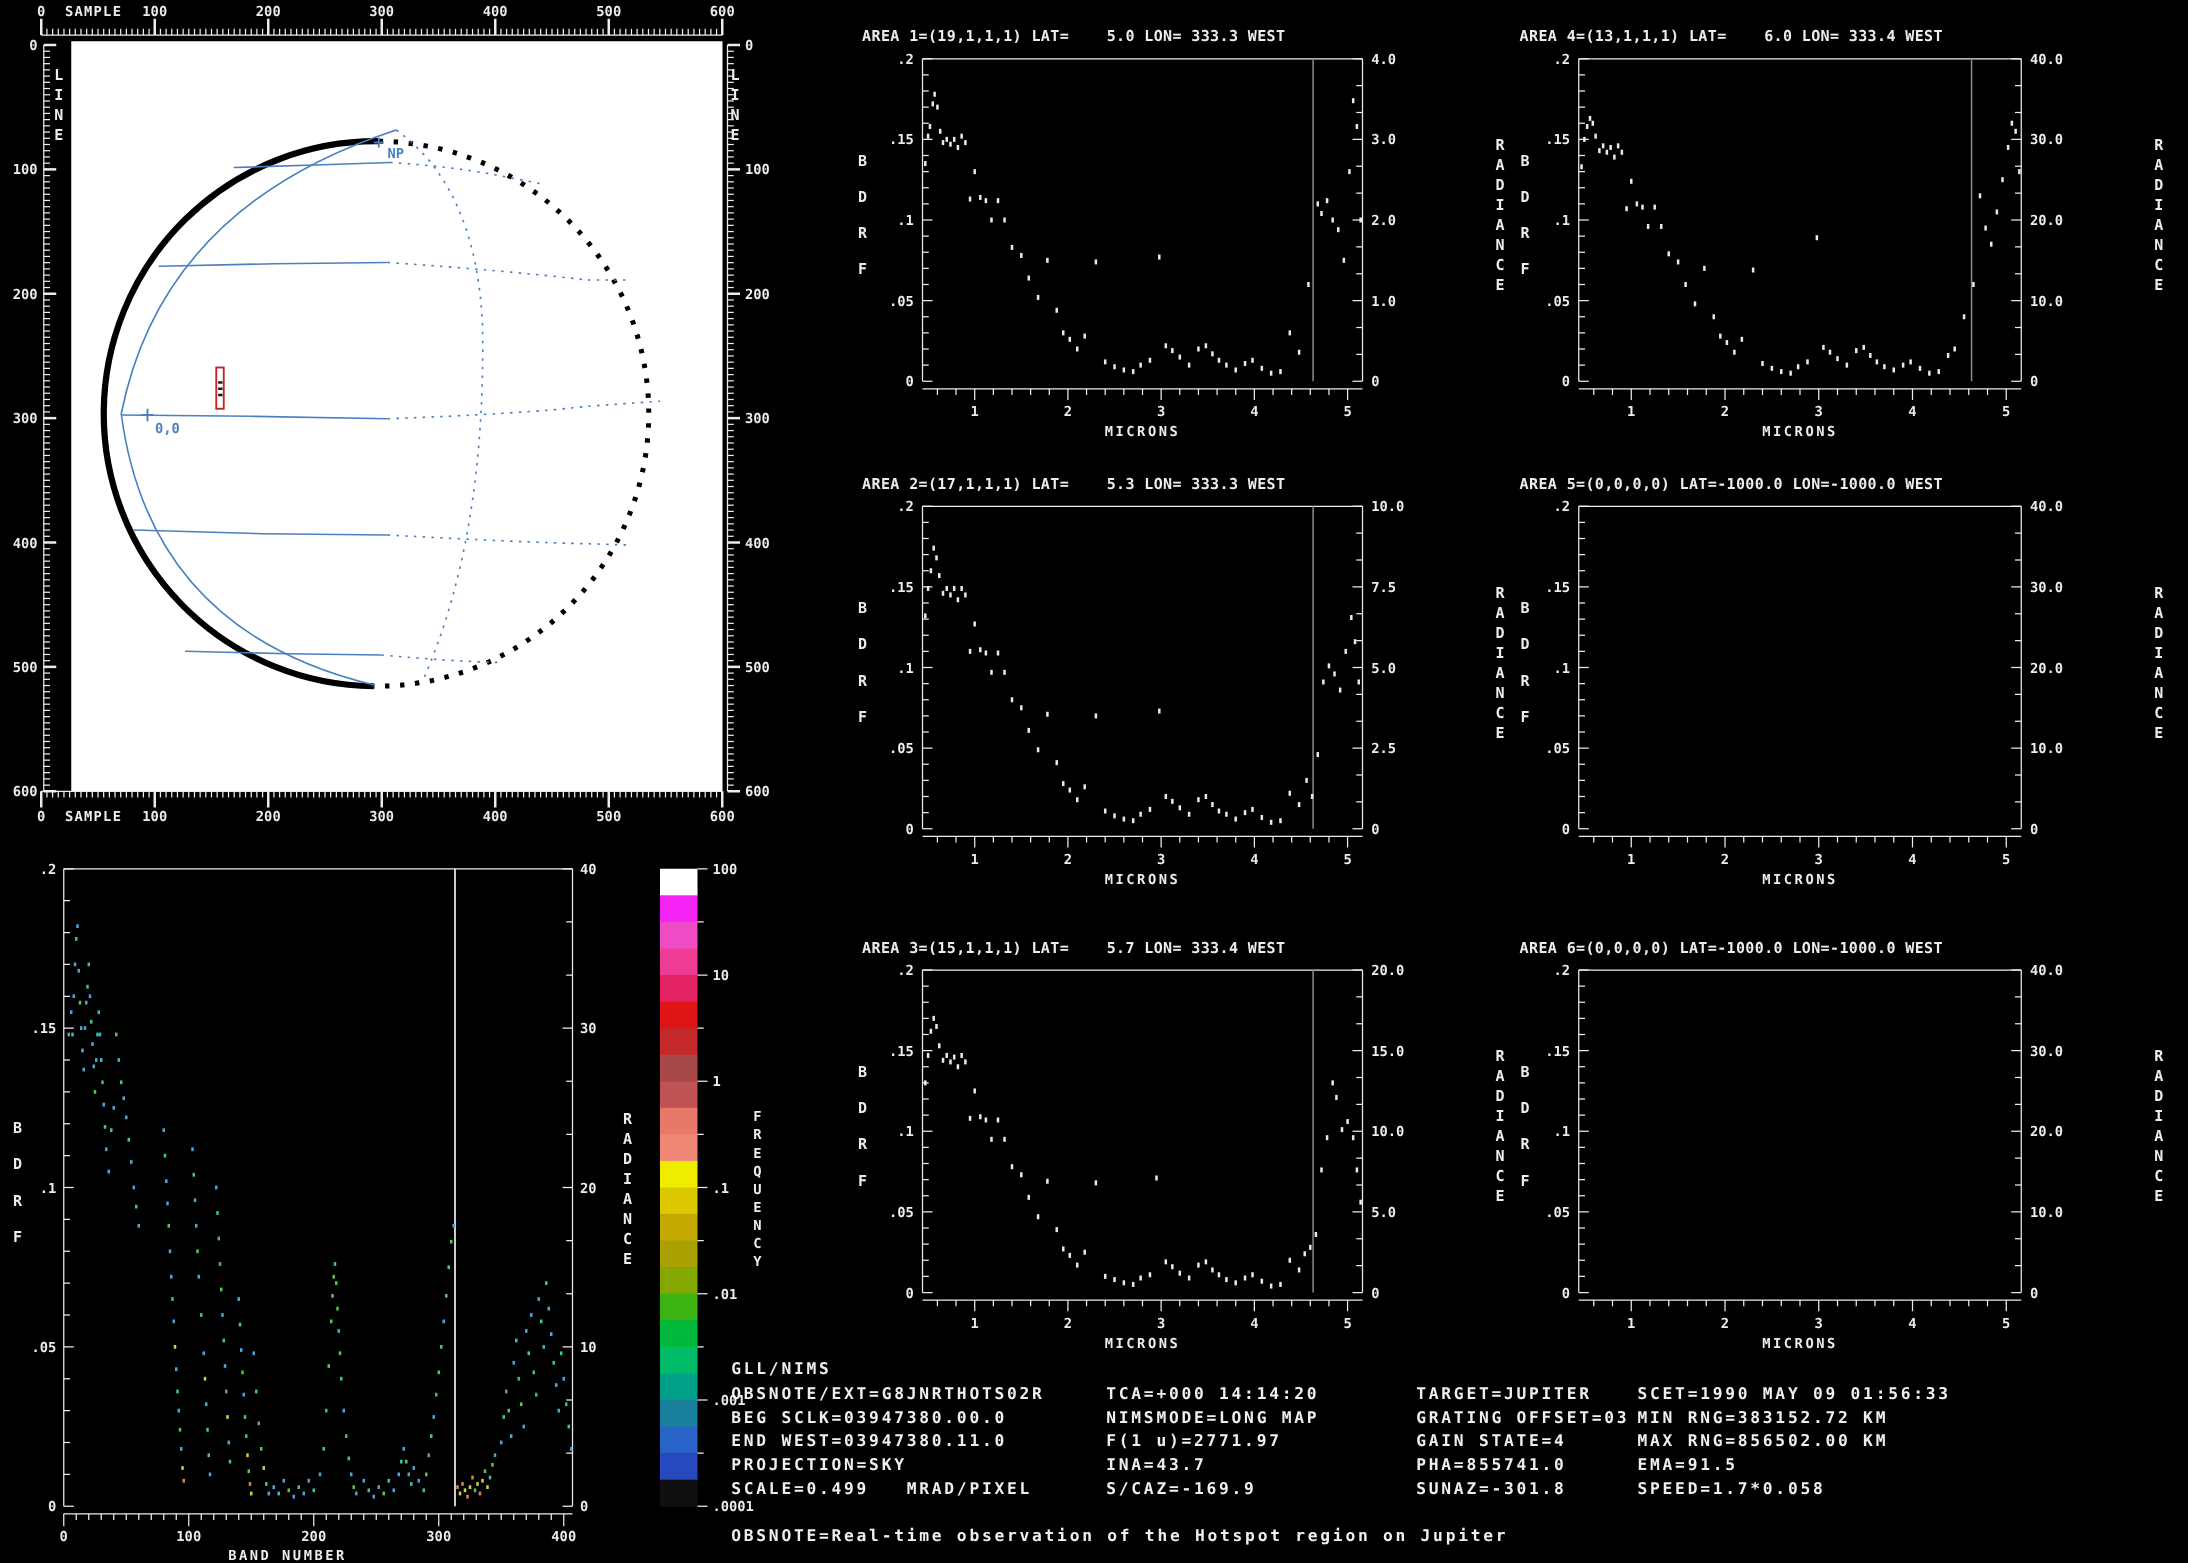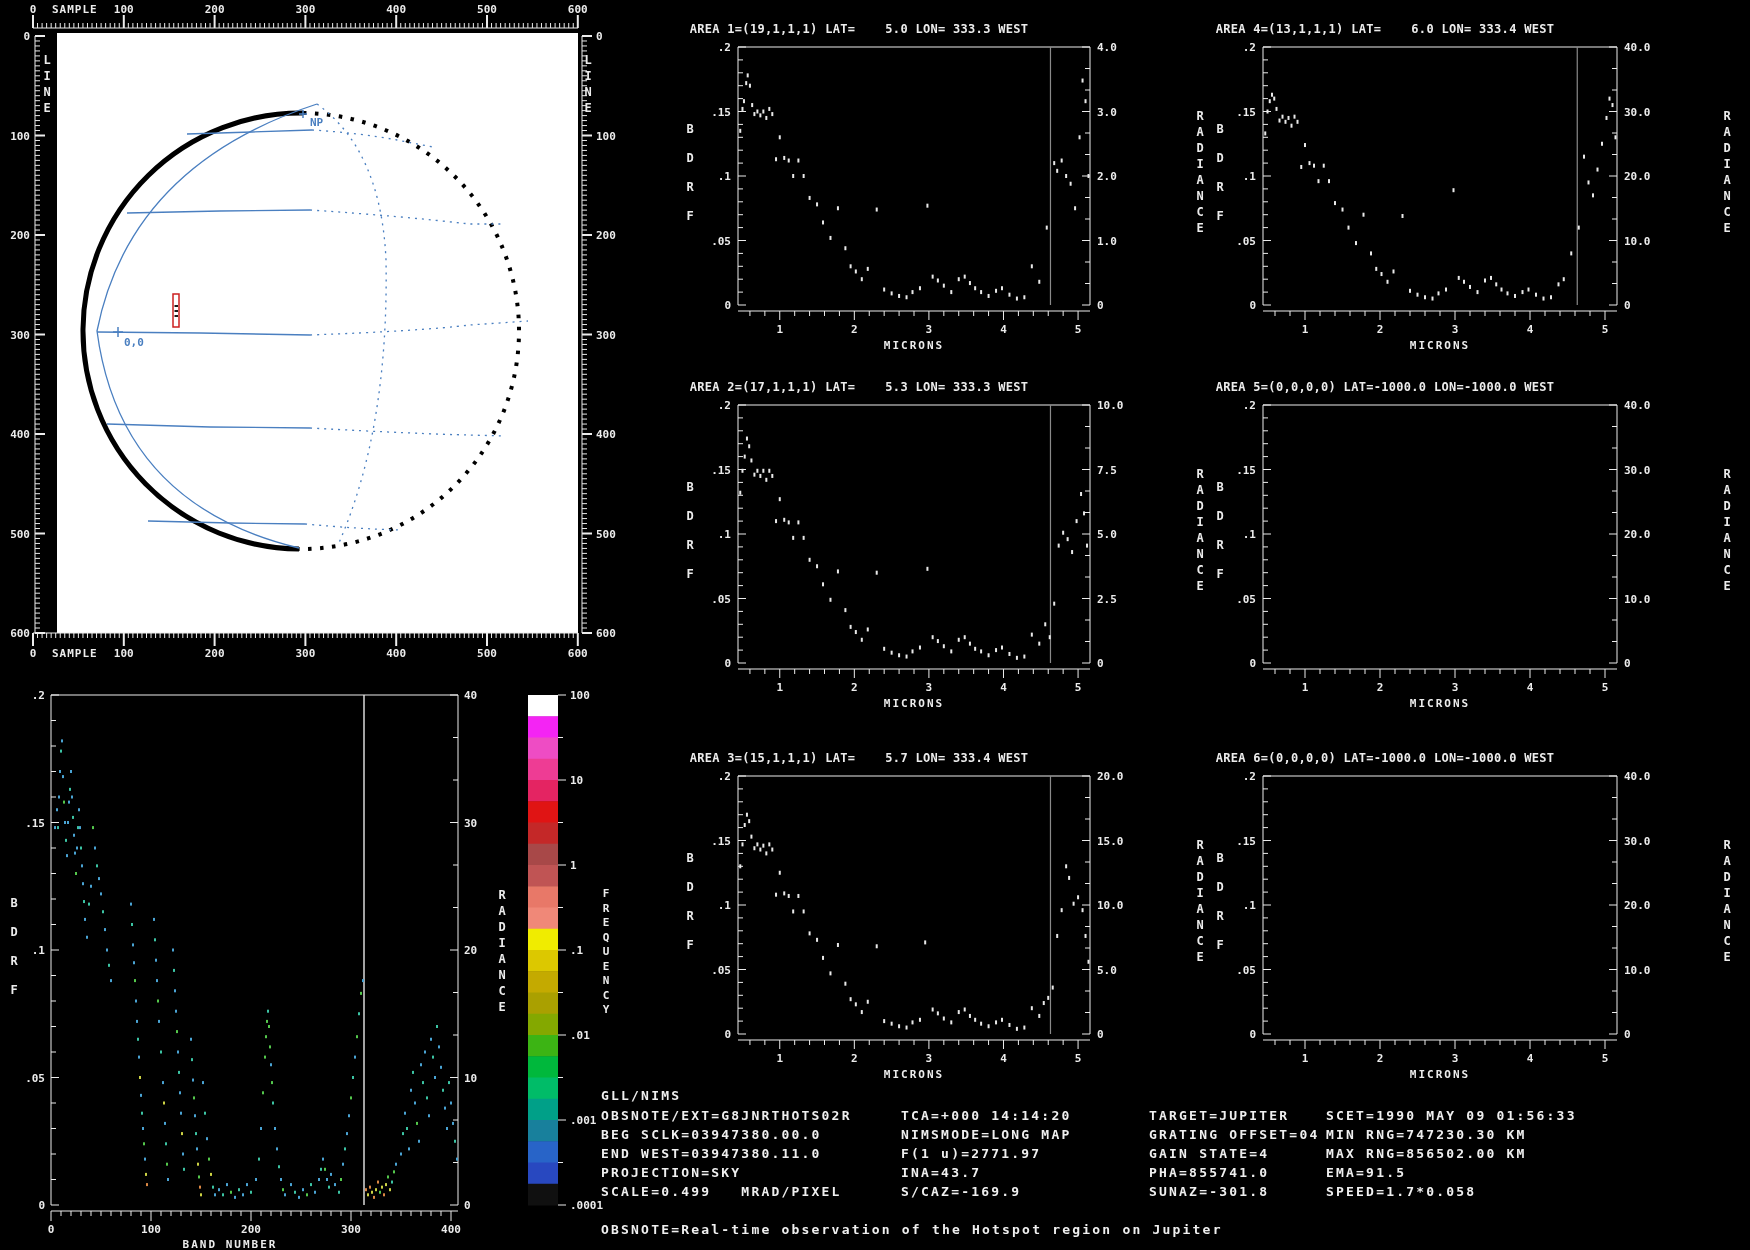--- a/index.html
+++ b/index.html
@@ -3,21 +3,21 @@
 <meta charset="utf-8">
 <style>
   html,body{margin:0;padding:0;background:#000;}
   body{width:1750px;height:1250px;position:relative;overflow:hidden;
        font-family:"DejaVu Sans Mono",monospace;}
   svg{position:absolute;top:0;left:0;}
   svg text{font-family:"DejaVu Sans Mono",monospace;white-space:pre;font-weight:bold;}
   #map-svg{left:0;top:0;}
   #spectra-svg{left:600px;top:0;}
   #hist-svg{left:0;top:655px;}
-  .mrow{position:absolute;left:16px;width:1597px;height:18px;}
+  .mrow{position:absolute;left:0;width:1597px;height:18px;}
   .mrow span{position:absolute;top:0;white-space:pre;
        font:bold 13px "DejaVu Sans Mono",monospace;letter-spacing:2.2px;color:#efefef;}
   .mc1{left:585px}.mc2{left:885px}.mc3{left:1133px}.mc4{left:1310px}
 </style>
 </head>
 <body>
 
 <div>
   <svg id="map-svg" width="655" height="662">
       <rect x="57" y="33" width="521" height="600" fill="#ffffff"></rect>
@@ -1796,22 +1796,22 @@
     </div>
     <div class="mrow" style="top:1108px">
       <span class="mc1">OBSNOTE/EXT=G8JNRTHOTS02R</span>
       <span class="mc2">TCA=+000 14:14:20</span>
       <span class="mc3">TARGET=JUPITER</span>
       <span class="mc4">SCET=1990 MAY 09 01:56:33</span>
     </div>
     <div class="mrow" style="top:1127px">
       <span class="mc1">BEG SCLK=03947380.00.0</span>
       <span class="mc2">NIMSMODE=LONG MAP</span>
-      <span class="mc3">GRATING OFFSET=04</span>
-      <span class="mc4">MIN RNG=747230.30 KM</span>
+      <span class="mc3">GRATING OFFSET=03</span>
+      <span class="mc4">MIN RNG=383152.72 KM</span>
     </div>
     <div class="mrow" style="top:1146px">
       <span class="mc1">END WEST=03947380.11.0</span>
       <span class="mc2">F(1 u)=2771.97</span>
       <span class="mc3">GAIN STATE=4</span>
       <span class="mc4">MAX RNG=856502.00 KM</span>
     </div>
     <div class="mrow" style="top:1165px">
       <span class="mc1">PROJECTION=SKY</span>
       <span class="mc2">INA=43.7</span>

